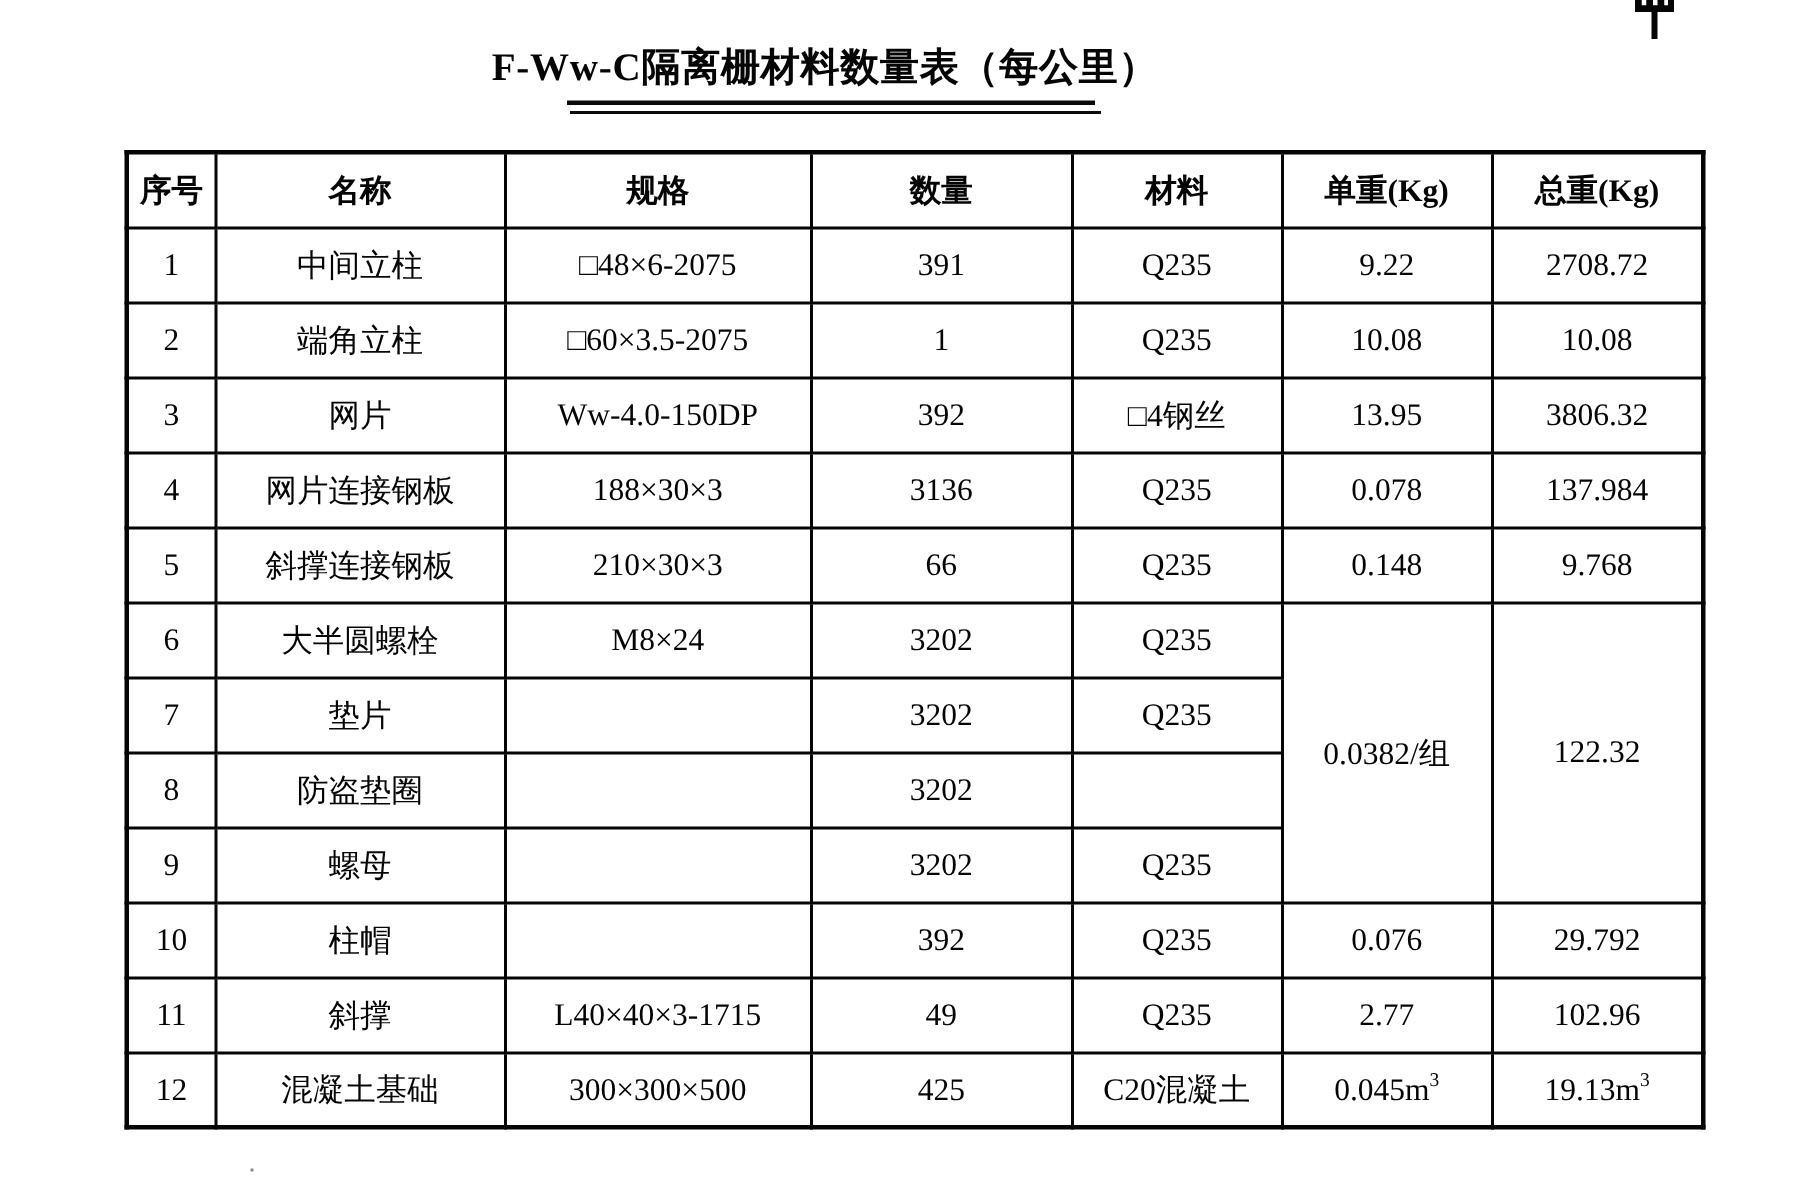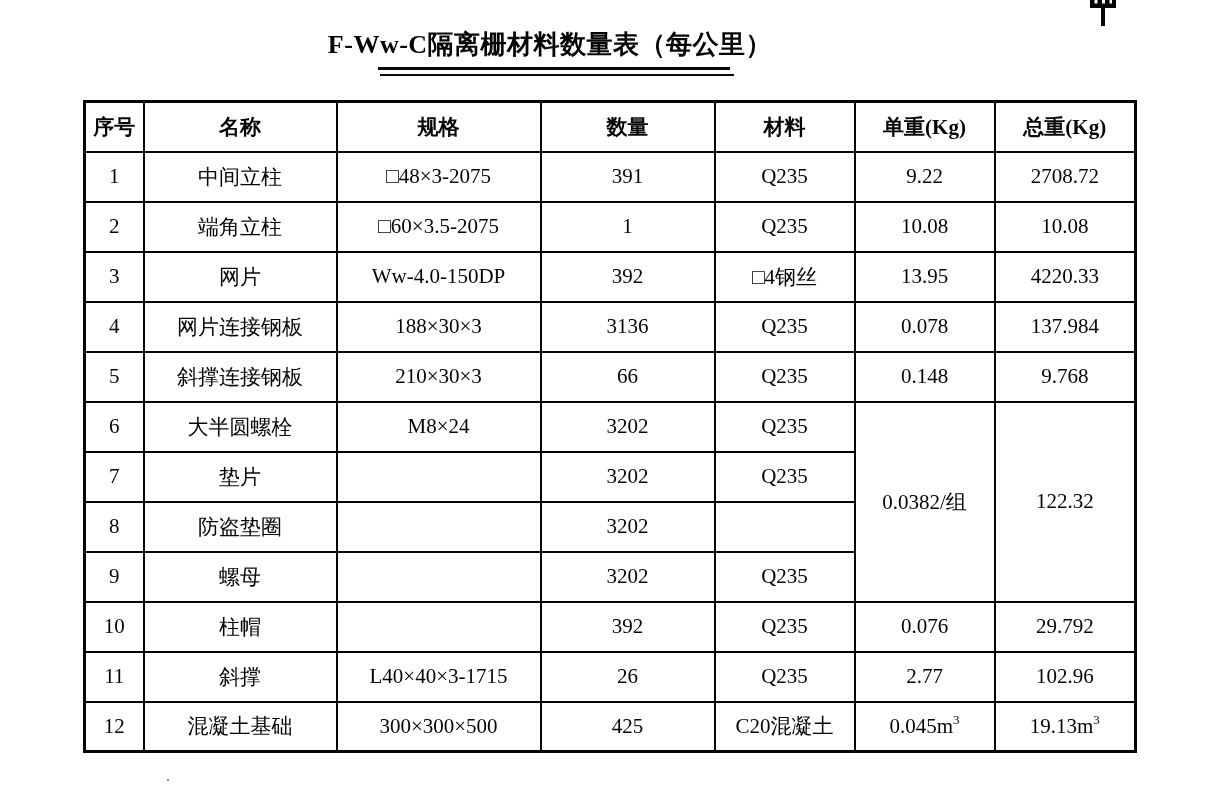--- a/index.html
+++ b/index.html
@@ -129,21 +129,21 @@
           <th>规格</th>
           <th>数量</th>
           <th>材料</th>
           <th>单重(Kg)</th>
           <th>总重(Kg)</th>
         </tr>
 
         <tr>
           <td>1</td>
           <td>中间立柱</td>
-          <td>□48×3-2075</td>
+          <td>□48×6-2075</td>
           <td>391</td>
           <td>Q235</td>
           <td>9.22</td>
           <td>2708.72</td>
         </tr>
 
         <tr>
           <td>2</td>
           <td>端角立柱</td>
           <td>□60×3.5-2075</td>
@@ -153,21 +153,21 @@
           <td>10.08</td>
         </tr>
 
         <tr>
           <td>3</td>
           <td>网片</td>
           <td>Ww-4.0-150DP</td>
           <td>392</td>
           <td>□4钢丝</td>
           <td>13.95</td>
-          <td>4220.33</td>
+          <td>3806.32</td>
         </tr>
 
         <tr>
           <td>4</td>
           <td>网片连接钢板</td>
           <td>188×30×3</td>
           <td>3136</td>
           <td>Q235</td>
           <td>0.078</td>
           <td>137.984</td>
@@ -224,21 +224,21 @@
           <td>392</td>
           <td>Q235</td>
           <td>0.076</td>
           <td>29.792</td>
         </tr>
 
         <tr>
           <td>11</td>
           <td>斜撑</td>
           <td>L40×40×3-1715</td>
-          <td>26</td>
+          <td>49</td>
           <td>Q235</td>
           <td>2.77</td>
           <td>102.96</td>
         </tr>
 
         <tr>
           <td>12</td>
           <td>混凝土基础</td>
           <td>300×300×500</td>
           <td>425</td>

